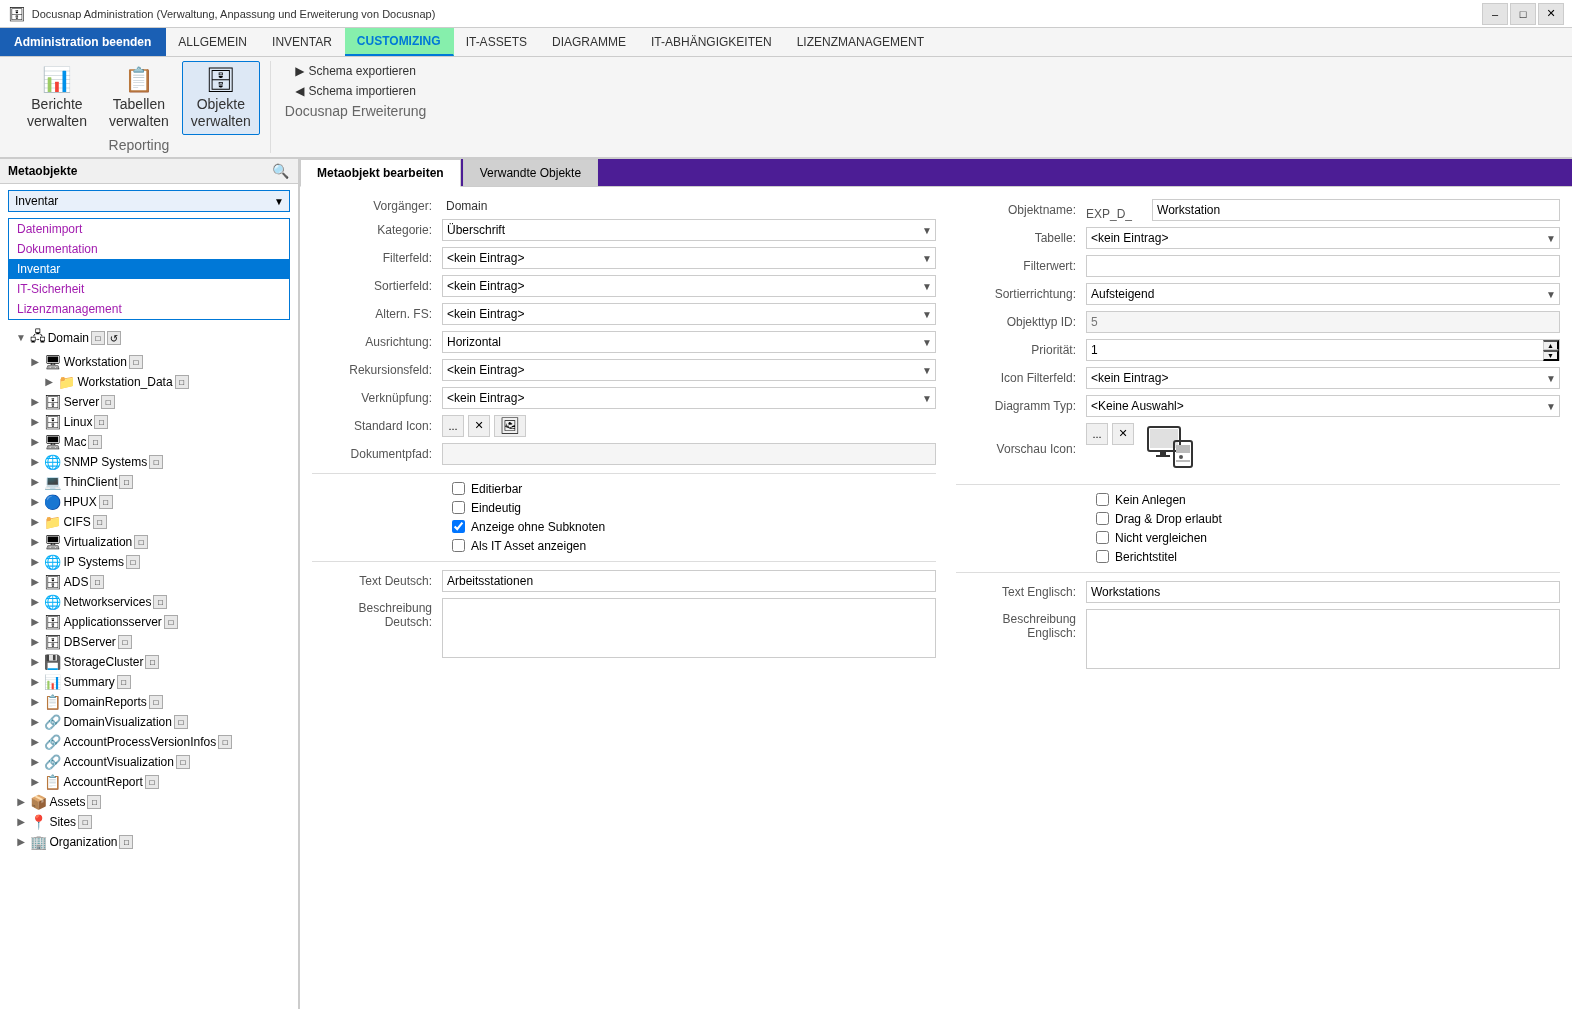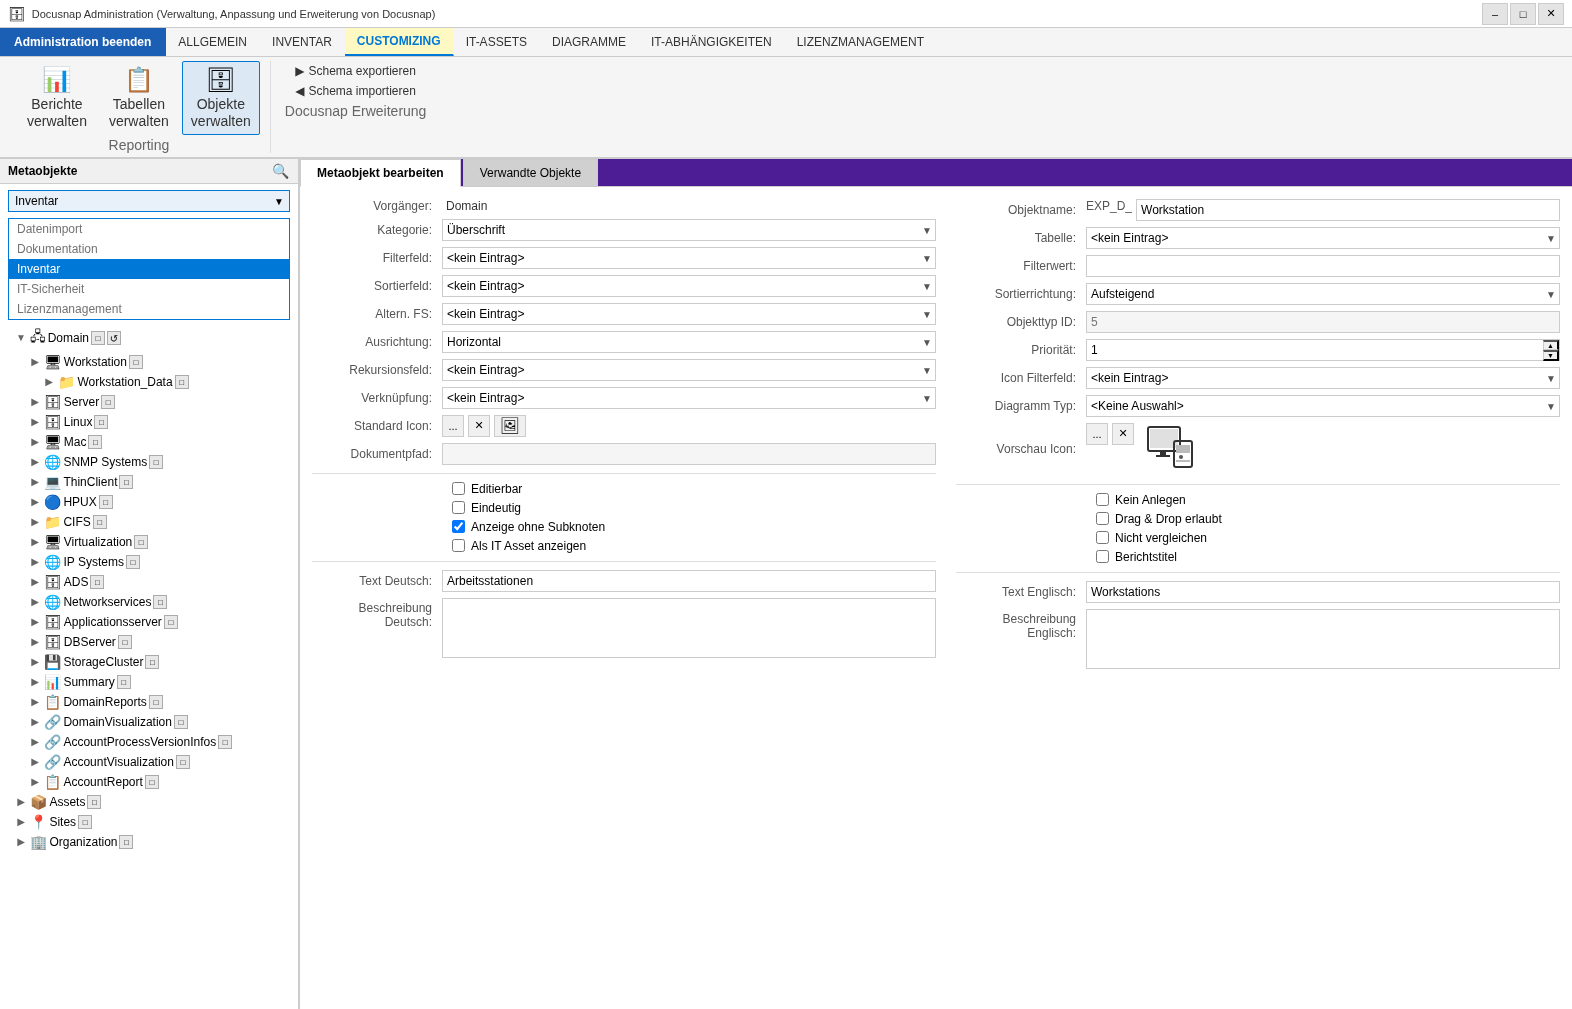--- a/index.html
+++ b/index.html
@@ -36,21 +36,21 @@
     }
     .menu-item {
       padding: 6px 12px;
       cursor: pointer;
       font-size: 12px;
       color: #333;
       display: flex; align-items: center;
       border-right: 1px solid transparent;
     }
     .menu-item.active {
-      background: #fef9c3;
+      background: #86efac;
       border-bottom: 2px solid #0078d7;
       color: #0078d7;
       font-weight: bold;
     }
     .menu-item.admin-end {
       background: #1a5fb4;
       color: white;
       font-weight: bold;
       padding: 6px 14px;
     }
@@ -140,21 +140,21 @@
 
     
     .dropdown-list {
       margin: 0 8px;
       border: 1px solid #0078d7;
       background: white;
     }
     .dropdown-list-item {
       padding: 3px 8px;
       cursor: pointer;
-      color: #737373;
+      color: #a21caf;
     }
     .dropdown-list-item.selected { background: #0078d7; color: white; }
 
     
     .tree-container {
       flex: 1;
       overflow-y: auto;
       overflow-x: auto;
       padding: 4px 0;
     }
@@ -766,21 +766,21 @@
             <span class="textarea-label">Beschreibung<br>Deutsch:</span>
             <textarea class="form-textarea" style=""></textarea>
           </div>
 
         </div>
 
         <div style="padding-left: 20px;">
 
           <div class="form-row">
             <span class="form-label">Objektname:</span>
-            <div style="display:flex; align-items:flex-start; gap:4px; flex:1;">
+            <div style="display:flex; align-items:flex-end; gap:20px; flex:1;">
               <span style="color:#555; font-size:12px;">EXP_D_</span>
               <input type="text" class="form-control" value="Workstation" style="flex: 1 1 0%;">
             </div>
           </div>
 
           <div class="form-row">
             <span class="form-label">Tabelle:</span>
             <div class="select-wrapper">
               <select>
                 <option>&lt;kein Eintrag&gt;</option>

